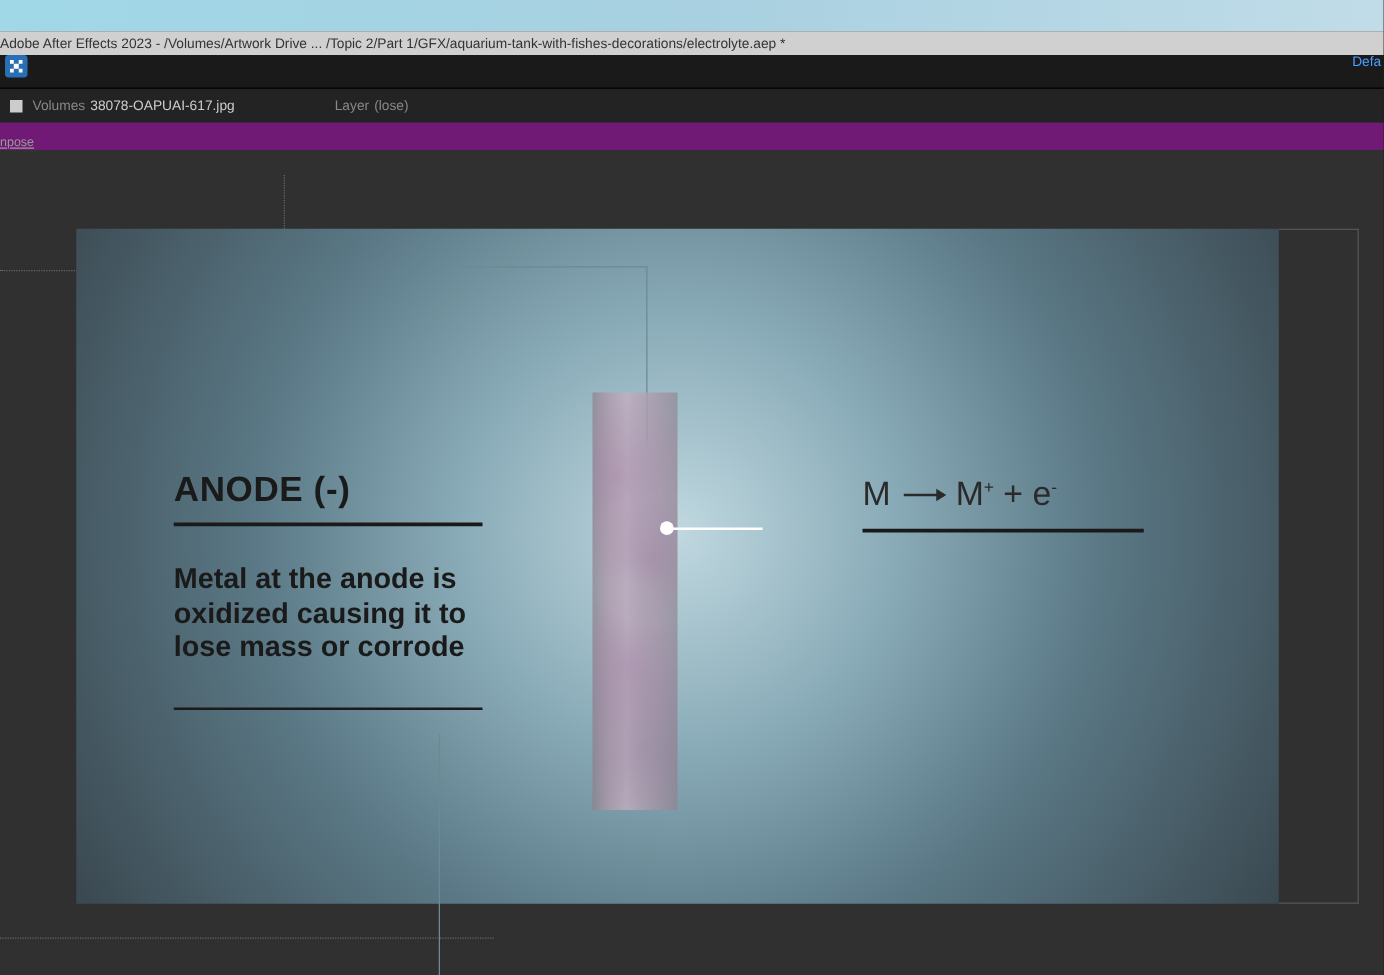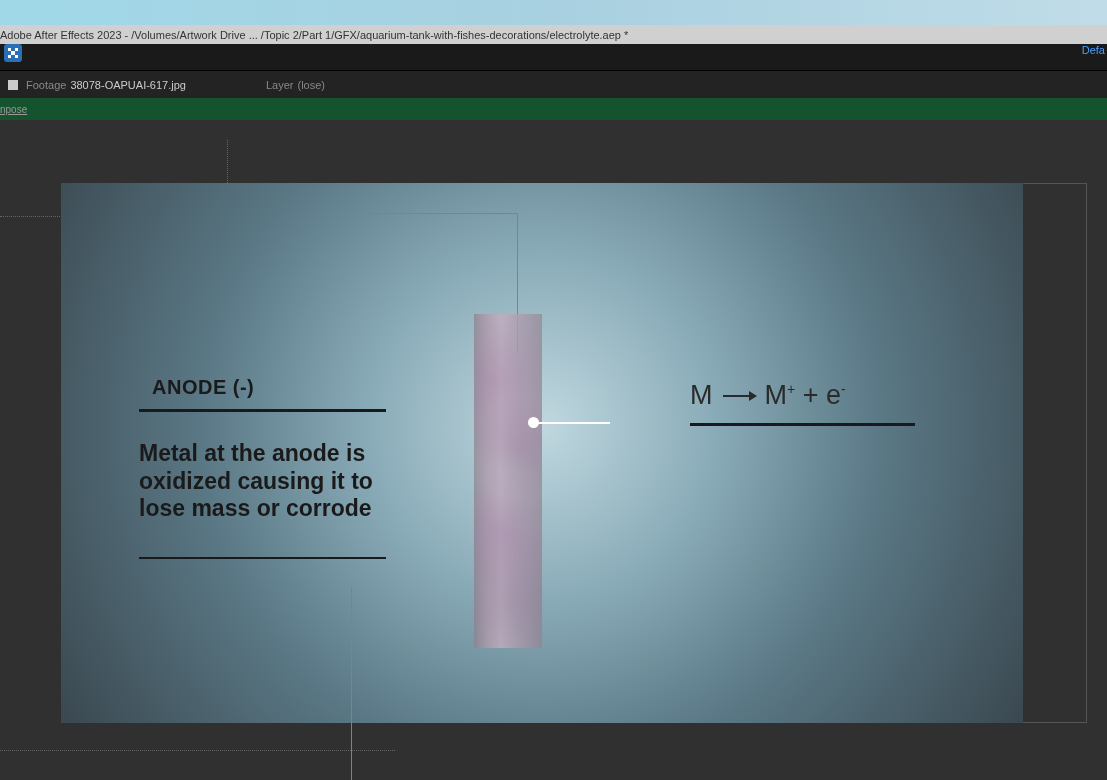--- a/index.html
+++ b/index.html
@@ -67,26 +67,26 @@
       width: 10px;
       height: 10px;
       background: #ccc;
       margin-right: 8px;
     }
     .tab-label { color: #888; margin-right: 4px; }
     .tab-value { color: #ccc; }
     .tab-value-none { color: #888; }
     .sub-bar {
       height: 22px;
-      background: #14532d;
+      background: #701a75;
       font-size: 10px;
       color: #999;
       padding-left: 0;
       display: flex;
-      align-items: center;
+      align-items: flex-end;
       text-decoration: underline;
     }
     .viewer-area {
       position: relative;
       background: #303030;
       height: 660px;
       overflow: hidden;
     }
     .comp-boundary {
       position: absolute;
@@ -175,24 +175,23 @@
       border-radius: 50%;
     }
     .left-text {
       position: absolute;
       left: 78px;
       top: 193px;
       width: 260px;
       color: #1a1a1a;
     }
     .anode-title {
-      font-size: 20px;
+      font-size: 28px;
       font-weight: 800;
       letter-spacing: 0.5px;
-      margin-left: 13px;
     }
     .divider-thick {
       height: 3px;
       background: #1a1a1a;
       margin-top: 10px;
       width: 247px;
     }
     .desc-left {
       font-size: 23px;
       font-weight: 600;
@@ -277,21 +276,21 @@
         <rect x="1" y="8" width="3" height="3" fill="#fff"></rect>
         <rect x="8" y="8" width="3" height="3" fill="#fff"></rect>
       </svg>
   </div>
   <div class="toolbar-right">Defa</div>
 </div>
 
 <div class="tab-bar">
   <div class="tab-item">
     <div class="tab-icon"></div>
-    <span class="tab-label">Footage </span>
+    <span class="tab-label">Volumes </span>
     <span class="tab-value">38078-OAPUAI-617.jpg</span>
   </div>
   <div class="tab-item">
     <span class="tab-label">Layer </span>
     <span class="tab-value-none">(lose)</span>
   </div>
 </div>
 
 <div class="sub-bar">
   <span>npose</span>

